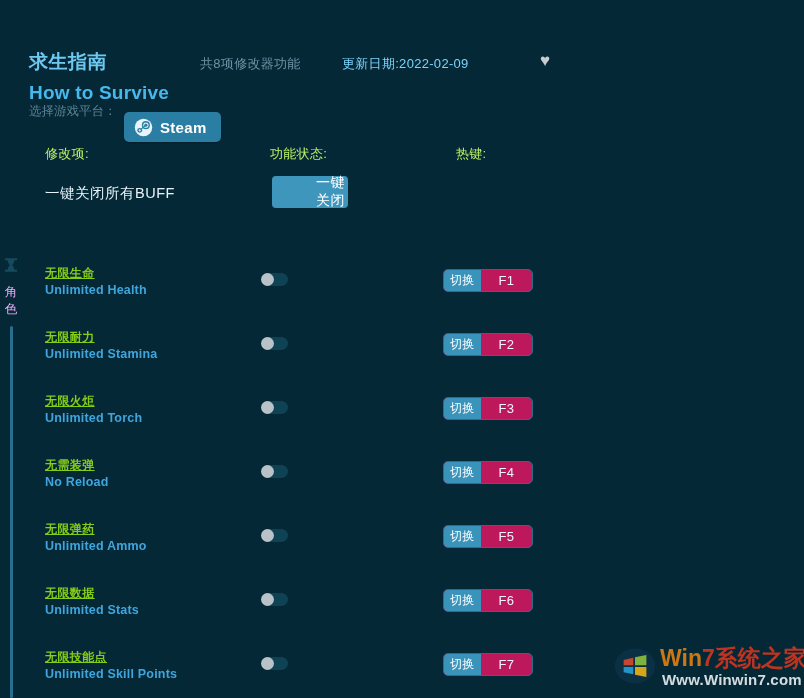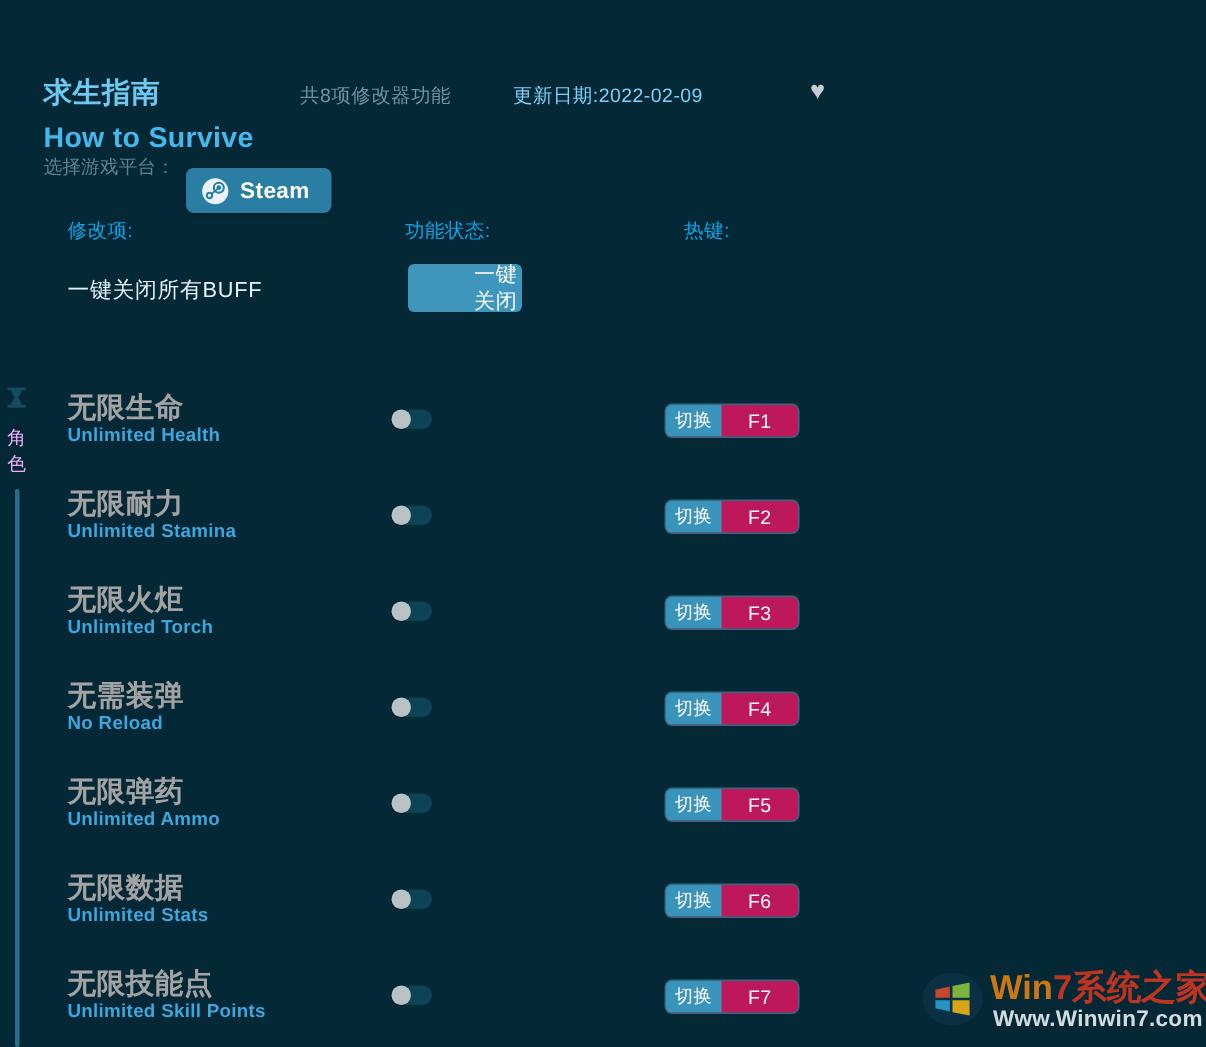--- a/index.html
+++ b/index.html
@@ -105,21 +105,21 @@
   
   .col-headers {
     position: absolute;
     left: 0; top: 145px;
     width: 804px; height: 20px;
   }
   .col-head {
     position: absolute;
     top: 0;
     font-size: 13px;
-    color: #0ea5e9;
+    color: #bef264;
     letter-spacing: 0.3px;
     text-align: right;
   }
   .col-head.c1 { left: 45px; }
   .col-head.c2 { left: 270px; }
   .col-head.c3 { left: 456px; }
 
   
   .onekey-row {
     position: absolute;
@@ -189,25 +189,26 @@
   }
   .cheat-row {
     position: relative;
     height: 64px;
   }
   .names {
     position: absolute;
     left: 45px; top: 8px;
   }
   .name-cn {
-    font-size: 19px;
-    font-weight: bold;
-    color: #a3a3a3;
+    font-size: 12px;
+    font-weight: bold;
+    color: #84cc16;
     letter-spacing: 0.4px;
     line-height: 18px;
+    text-decoration: underline;
   }
   .name-en {
     font-size: 12.5px;
     font-weight: bold;
     color: #3fa6dd;
     letter-spacing: 0.2px;
     line-height: 17px;
   }
 
   .toggle {

